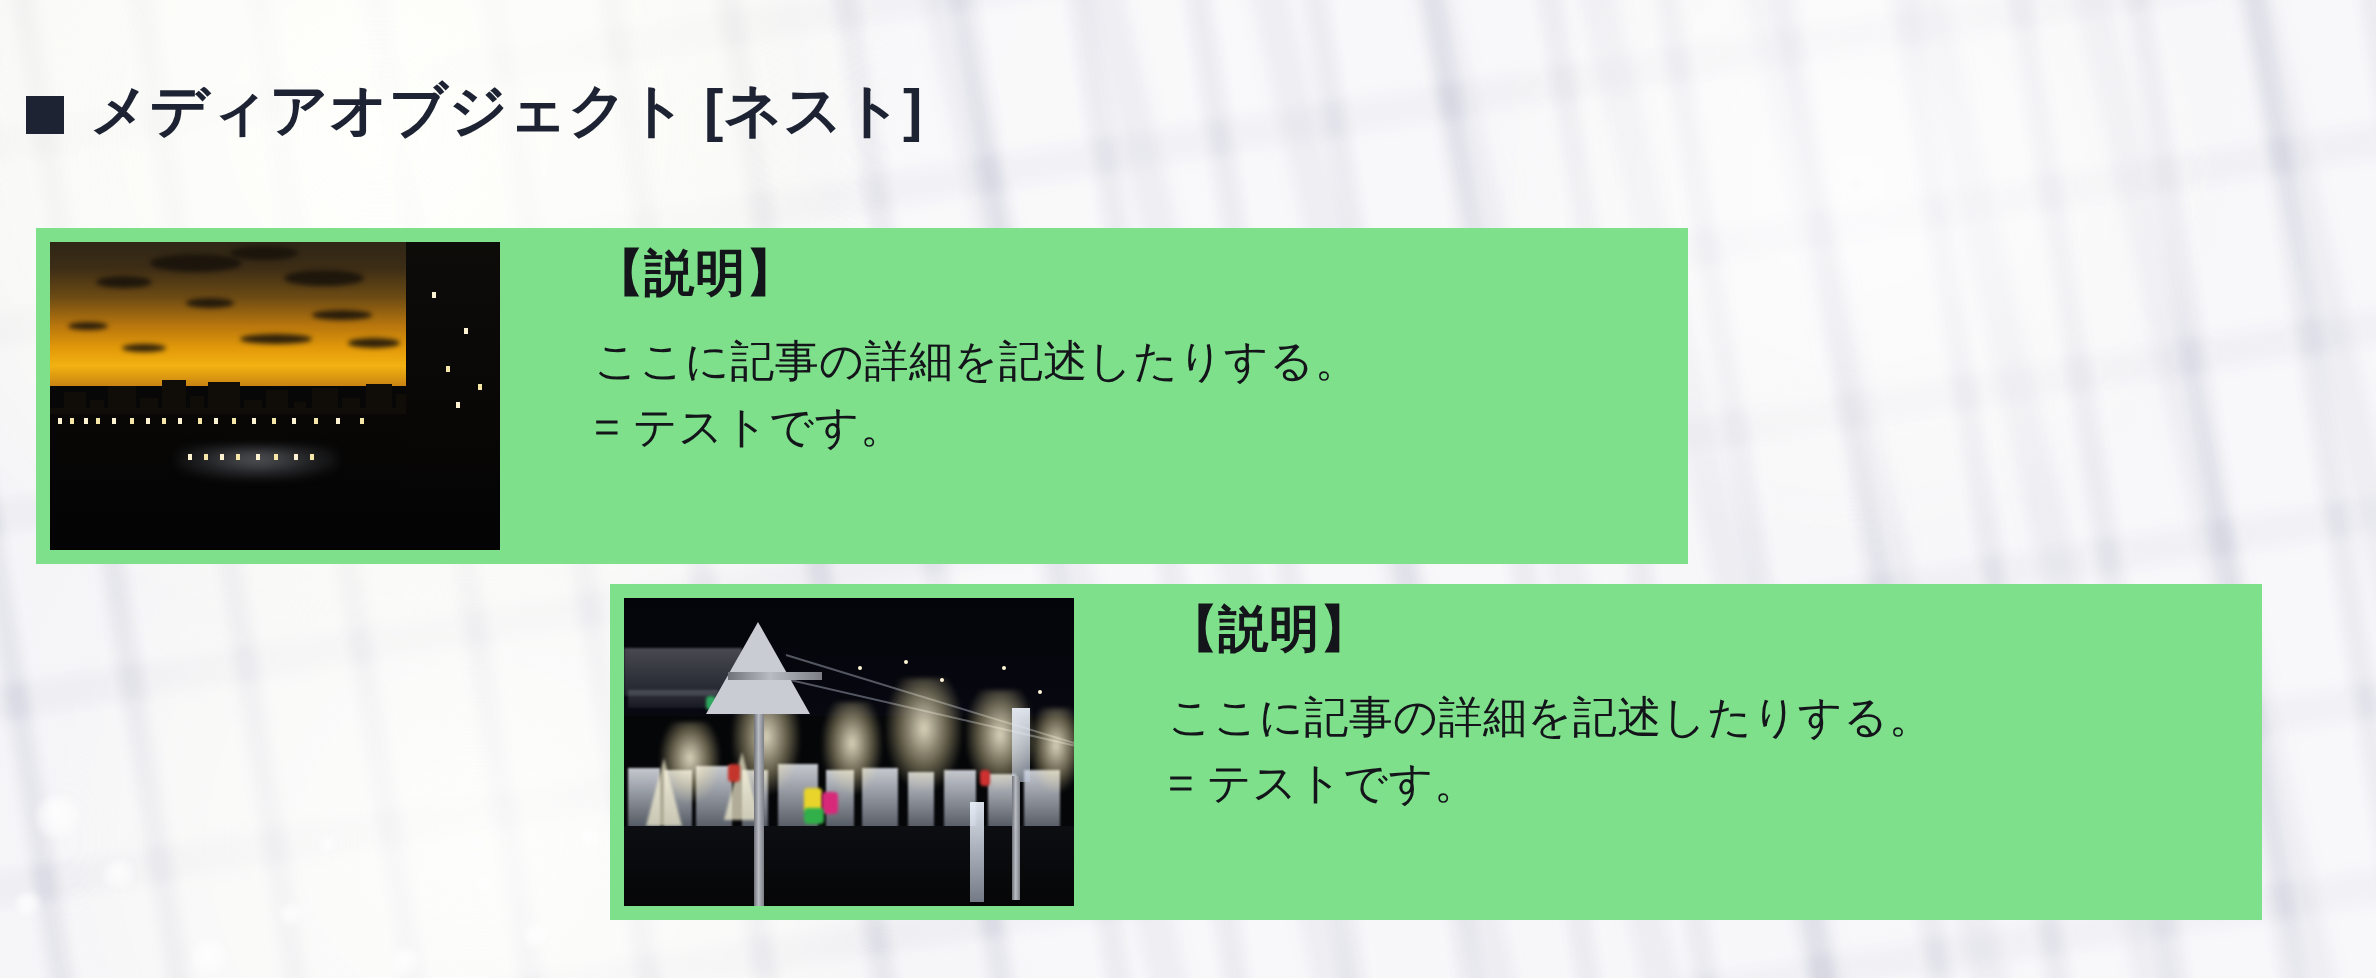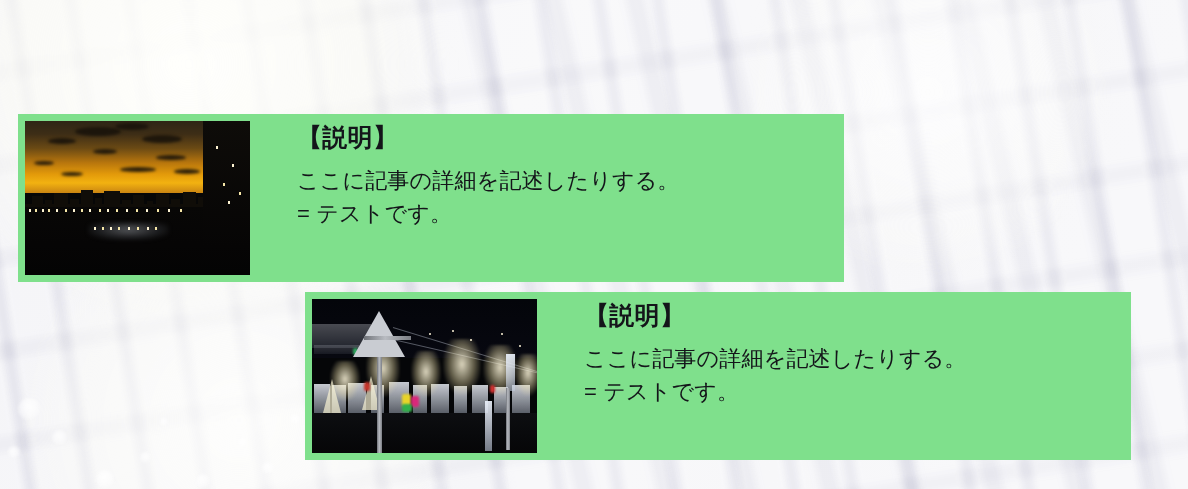--- a/index.html
+++ b/index.html
@@ -310,20 +310,24 @@
   <div class="bokeh" style="left:140px; top:452px; width:11px; height:11px;"></div>
   <div class="bokeh" style="left:196px; top:474px; width:14px; height:14px;"></div>
   <div class="bokeh" style="left:238px; top:438px; width:9px;  height:9px;"></div>
   <div class="bokeh" style="left:262px; top:462px; width:12px; height:12px;"></div>
   <div class="bokeh" style="left:160px; top:418px; width:8px;  height:8px;"></div>
   <div class="bokeh" style="left:290px; top:414px; width:10px; height:10px;"></div>
 </div>
 
 <div id="content">
 
+  <div class="section-heading">
+    <span class="heading-bullet"></span>
+    <span>メディアオブジェクト [ネスト]</span>
+  </div>
 
   <div class="media-object level-1">
 
     <div class="media-figure">
       <div class="photo-sunset">
         <div class="ps-sky"></div>
 
         <div class="ps-cloud" style="left:22%;  top:4%;  width:46px; height:9px;"></div>
         <div class="ps-cloud" style="left:40%;  top:1%;  width:34px; height:7px;"></div>
         <div class="ps-cloud" style="left:10%;  top:11%; width:28px; height:6px;"></div>

